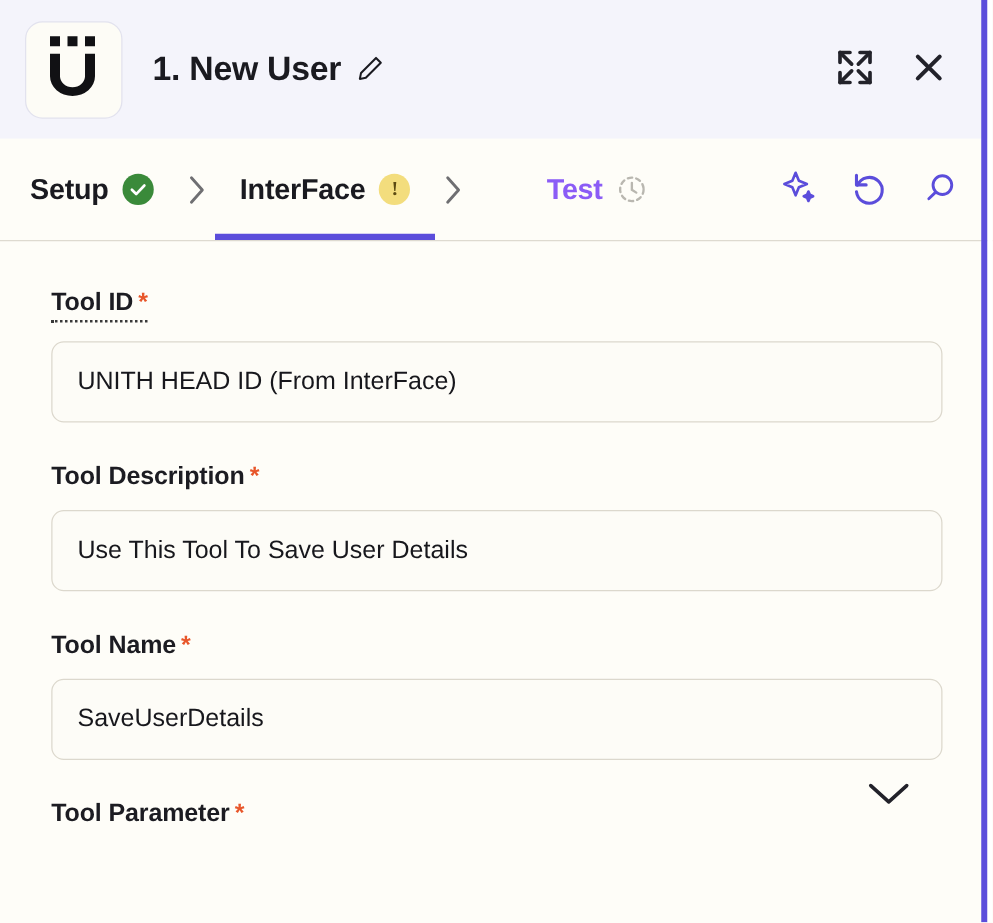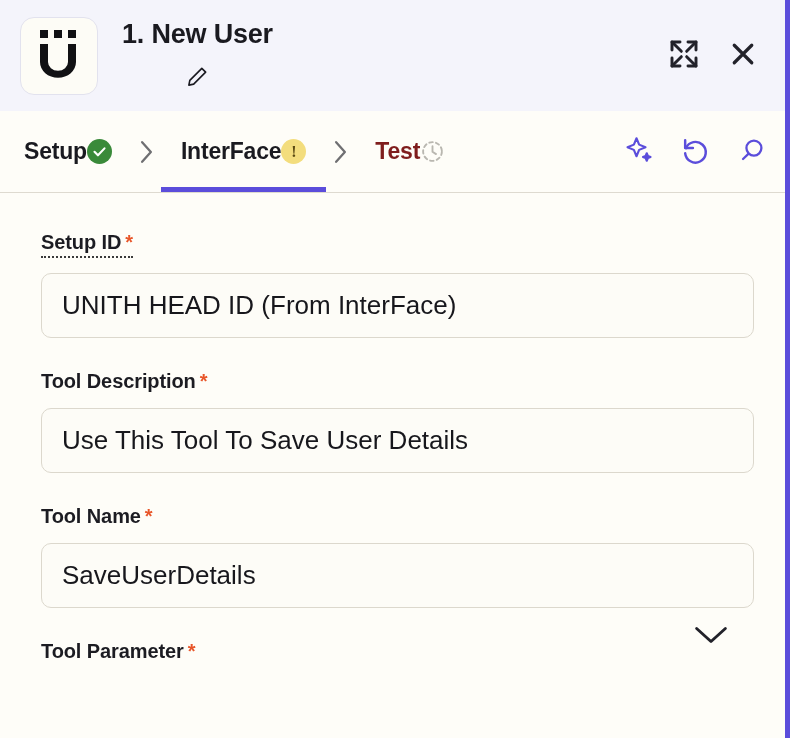--- a/index.html
+++ b/index.html
@@ -64,21 +64,20 @@
     flex: 0 0 auto;
   }
   .logo-glyph {
     display: block;
   }
   .header-title-wrap {
     display: flex;
     align-items: center;
     margin-left: 24px;
     gap: 12px;
-    flex-direction: column;
   }
   .header-title {
     font-size: 27px;
     font-weight: bold;
     color: #1a1a20;
     letter-spacing: -0.2px;
     white-space: nowrap;
   }
   .pencil-icon {
     display: block;
@@ -109,33 +108,35 @@
     background: #fefdf8;
     border-bottom: 1px solid #dedad0;
     display: flex;
     align-items: center;
     padding-left: 22px;
     box-sizing: border-box;
   }
   .tab {
     display: flex;
     align-items: center;
+    gap: 11px;
     height: 100%;
     cursor: pointer;
     position: relative;
     padding: 0 2px;
   }
   .tab-label {
     font-size: 23px;
     font-weight: bold;
     color: #1a1a20;
     letter-spacing: -0.2px;
   }
   .tab.inactive .tab-label {
-    color: #7f1d1d;
+    color: #8b5cf6;
+    margin-left: 40px;
   }
   .tab.active::after {
     content: "";
     position: absolute;
     left: -18px;
     right: -18px;
     bottom: 0;
     height: 5px;
     background: #5b4ddb;
   }
@@ -198,21 +199,21 @@
   }
   .text-input {
     display: block;
     width: 713px;
     height: 65px;
     box-sizing: border-box;
     border: 1px solid #dcd8cd;
     border-radius: 10px;
     background: #fdfcf7;
     font-family: "Liberation Sans", sans-serif;
-    font-size: 26px;
+    font-size: 20px;
     color: #17171c;
     padding: 0 20px;
     outline: none;
   }
   .text-input::placeholder { color: #17171c; }
 
   .collapsible-head {
     display: flex;
     align-items: flex-start;
     justify-content: space-between;
@@ -343,21 +344,21 @@
           </svg>
         </span>
       </button>
     </div>
   </div>
 
   <div class="form-area">
 
     <div class="field">
       <div class="field-label tipped">
-        <span>Setup ID</span><span class="req">*</span>
+        <span>Tool ID</span><span class="req">*</span>
       </div>
       <input class="text-input" type="text" value="UNITH HEAD ID (From InterFace)" placeholder="UNITH HEAD ID (From InterFace)" style="">
     </div>
 
     <div class="field">
       <div class="field-label">
         <span>Tool Description</span><span class="req">*</span>
       </div>
       <input class="text-input" type="text" value="Use This Tool To Save User Details" placeholder="Tool Description" style="">
     </div>

